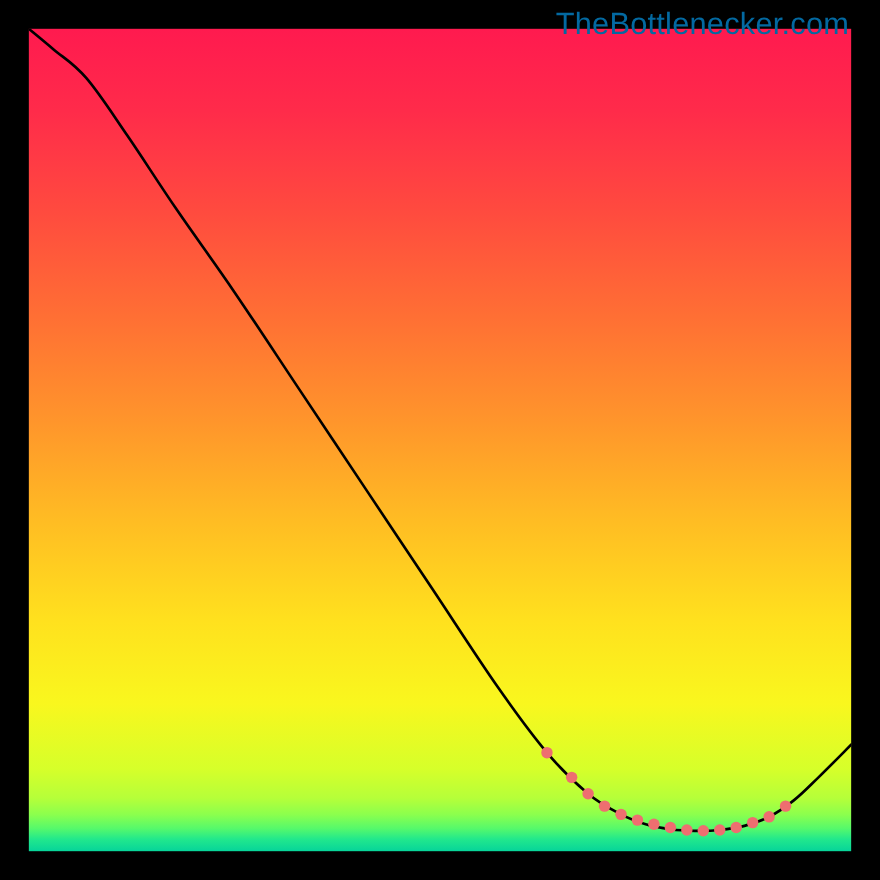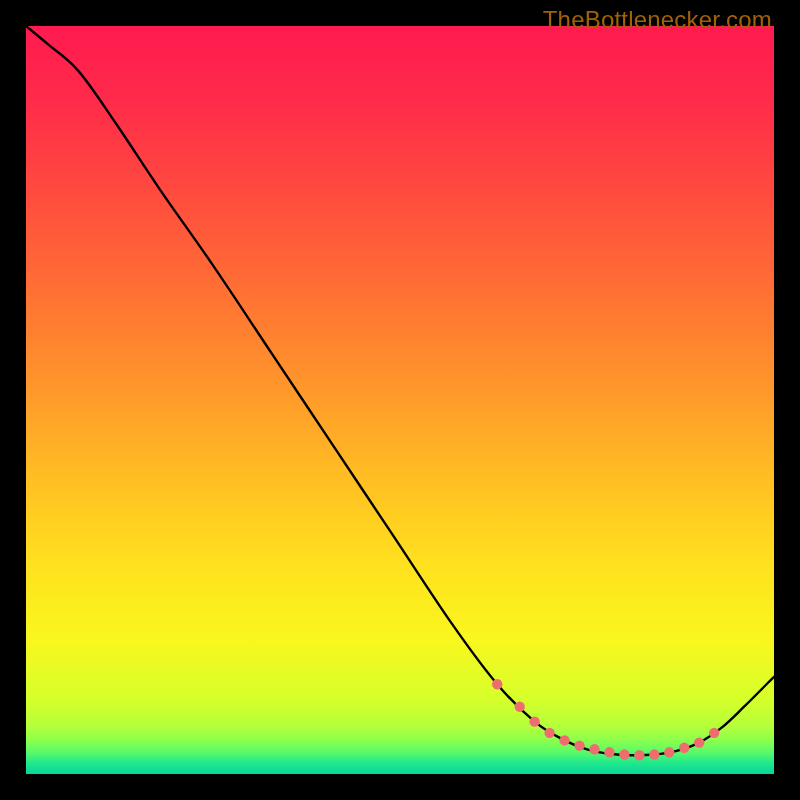--- a/index.html
+++ b/index.html
@@ -23,22 +23,22 @@
     position: absolute;
     left: 0;
     top: 0;
     width: 748px;
     height: 748px;
   }
   .watermark {
     position: absolute;
     top: 6px;
     right: 28px;
-    color: #a16207;
-    font-size: 24px;
+    color: #0369a1;
+    font-size: 28px;
     font-weight: 500;
     letter-spacing: 0.2px;
     user-select: none;
   }
 </style>
 </head>
 <body>
 
 <div class="frame">
   <svg class="plot-wrap" viewBox="0 0 748 748" preserveAspectRatio="none">

